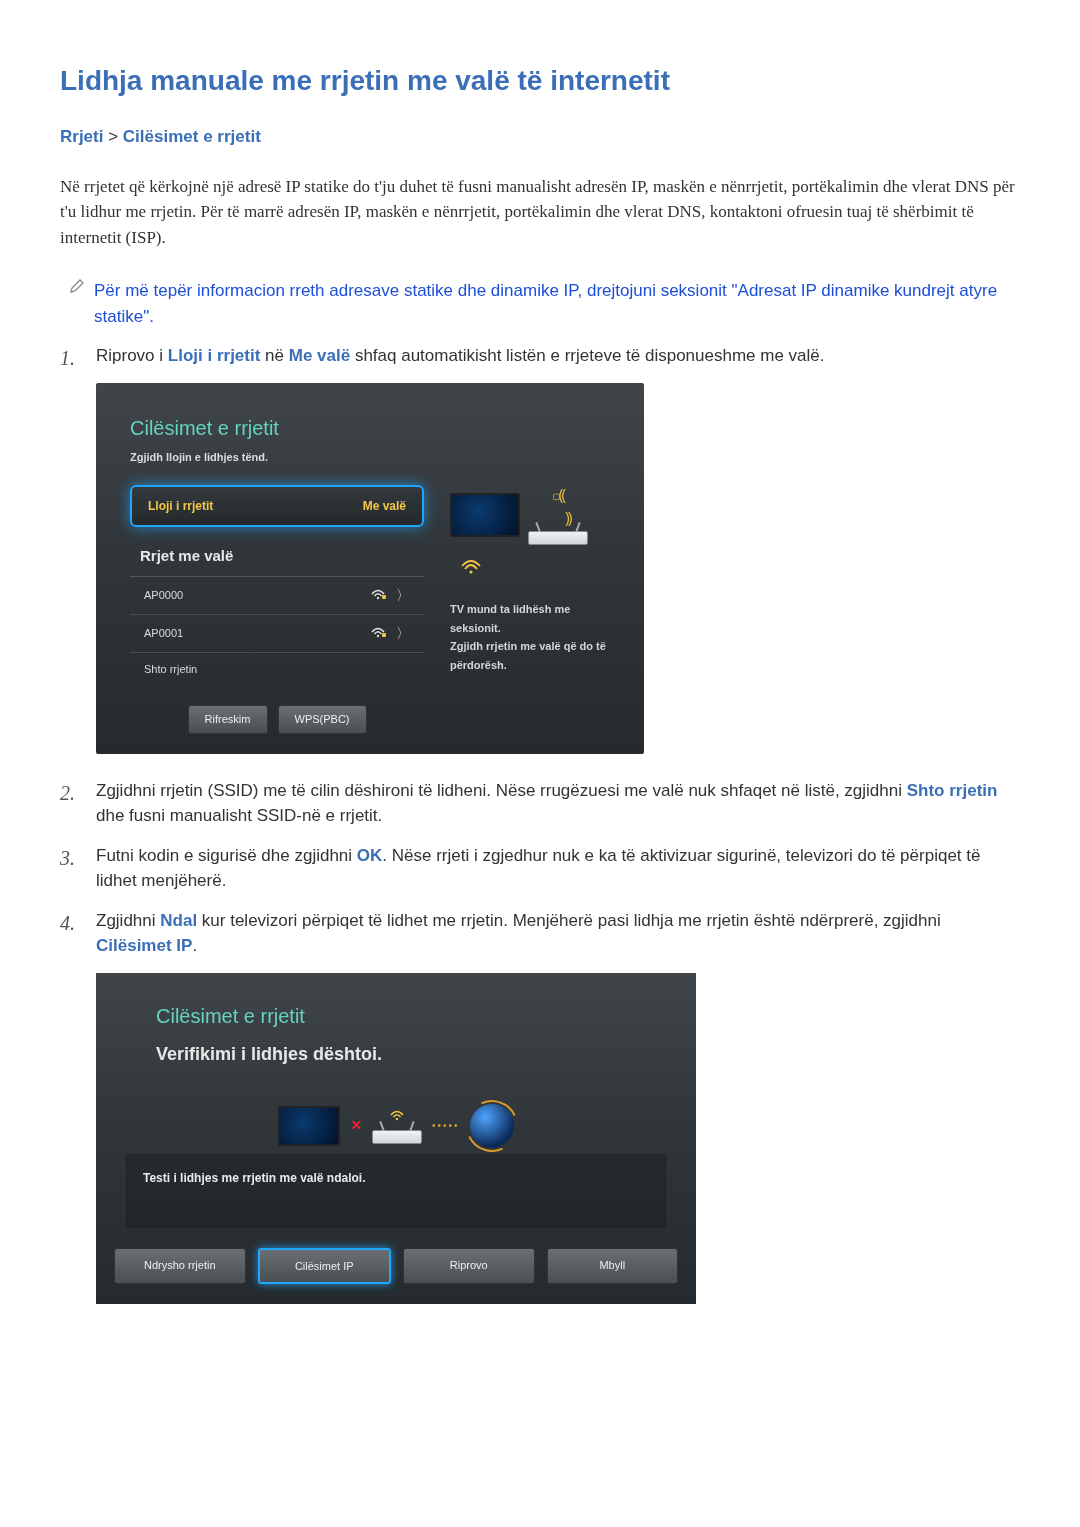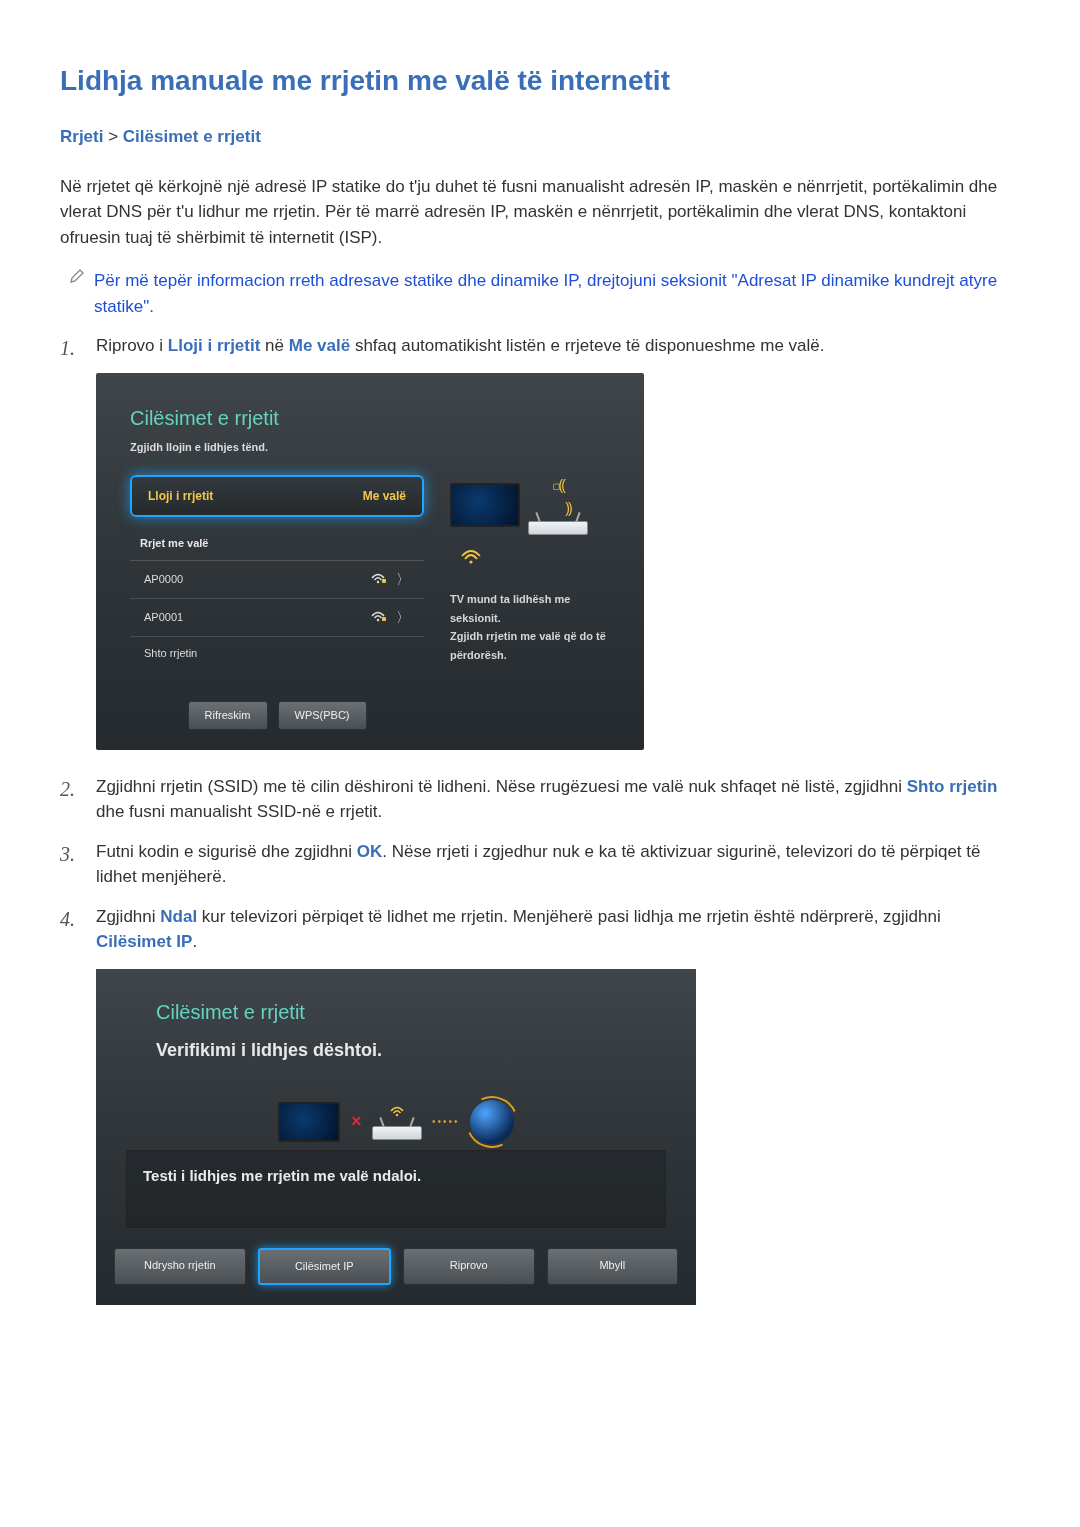--- a/index.html
+++ b/index.html
@@ -18,21 +18,21 @@
     font-weight: bold;
     margin-bottom: 22px;
   }
   .breadcrumb {
     color: #3a6fb8;
     font-weight: bold;
     margin-bottom: 24px;
     font-size: 17px;
   }
   .breadcrumb .sep { color: #333; font-weight: normal; }
-  .intro { color: #333; margin-bottom: 18px; }
+  .intro { color: #333; margin-bottom: 28px; font-family: Liberation Serif, serif; }
   .note-row {
     display: flex;
     margin-bottom: 14px;
     color: #666;
     font-style: italic;
   }
   .note-row .note-icon {
     width: 34px;
     flex-shrink: 0;
     display: flex;
@@ -84,34 +84,34 @@
     align-items: center;
     border: 2px solid #1fa6ff;
     border-radius: 6px;
     padding: 10px 16px;
     box-shadow: 0 0 14px rgba(31,166,255,0.7);
     background: linear-gradient(#33393d,#25292c);
     margin-bottom: 18px;
   }
   .sel-row .lab { color: #f3c84a; font-size: 12px; font-weight: bold;}
   .sel-row .val { color: #f3c84a; font-size: 12px; font-weight: bold;}
-  .section-lbl { color: #e8e8e8; font-size: 11px; margin: 0 0 8px 10px; font-weight: bold;}
+  .section-lbl { color: #e8e8e8; font-size: 15px; margin: 0 0 8px 10px; font-weight: bold;}
   .ap-list { border-top: 1px solid #555; }
   .ap-row {
     display: flex;
     align-items: center;
     justify-content: space-between;
     padding: 8px 14px;
     border-bottom: 1px solid #4a4f53;
     font-size: 11px;
     color: #dcdcdc;
   }
   .ap-row .ap-ic { display:flex; gap:10px; align-items:center; color:#cfcfcf; font-size:14px;}
   .ap-add { padding: 8px 14px; font-size:11px; color:#dcdcdc; }
-  .btn-row { display: flex; gap: 10px; margin-top: 32px; justify-content: center; }
+  .btn-row { display: flex; gap: 10px; margin-top: 20px; justify-content: center; }
   .tvbtn {
     background: linear-gradient(#6a6f73,#4a4f53);
     border: 1px solid #2f3336;
     padding: 5px 16px;
     border-radius: 3px;
     font-size: 11px;
     color: #eee;
     text-align: center;
     min-width: 80px;
   }
@@ -175,21 +175,21 @@
   .xmark { color:#e23; font-weight:bold; font-size:14px; }
   .dots { color:#d89b2a; letter-spacing:2px; font-size:10px;}
   .ssid-label { text-align:center; color:#eee; font-size:12px; margin-bottom:24px; font-weight: bold;}
   .msgbox {
     background: rgba(0,0,0,0.18);
     border:1px solid #222;
     border-radius:3px;
     padding: 14px 16px 40px 16px;
     margin: 0 30px;
     color:#eaeaea;
-    font-size:15px;
+    font-size:12px;
     font-weight: bold;
   }
   .btn-row2 {
     display:flex; gap:12px; margin:20px 18px 0 18px;
   }
   .btn-row2 .tvbtn { flex:1; min-width:0; padding:8px 6px;}
   .wifi-small{ color:#f0c342; font-size:13px; }
   .router-col{ display:flex; flex-direction:column; align-items:center; gap:4px;}
 </style>
 </head>

